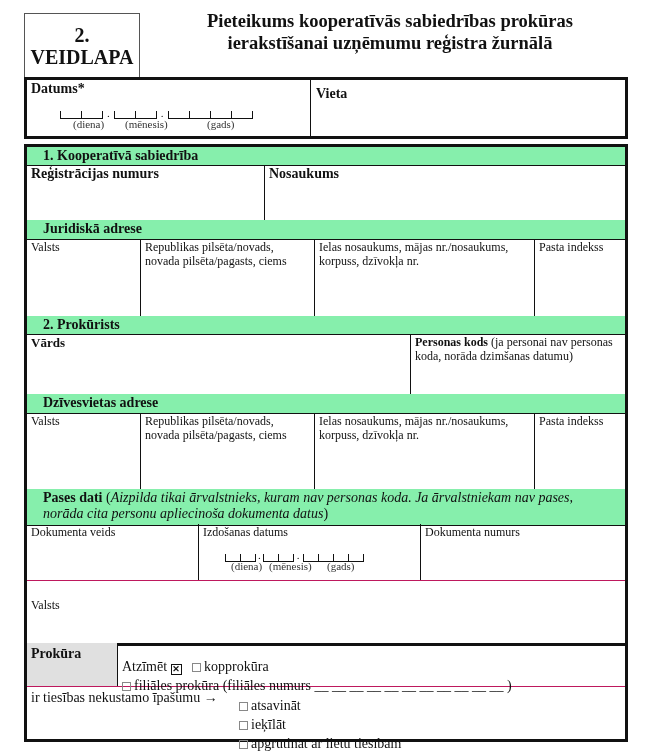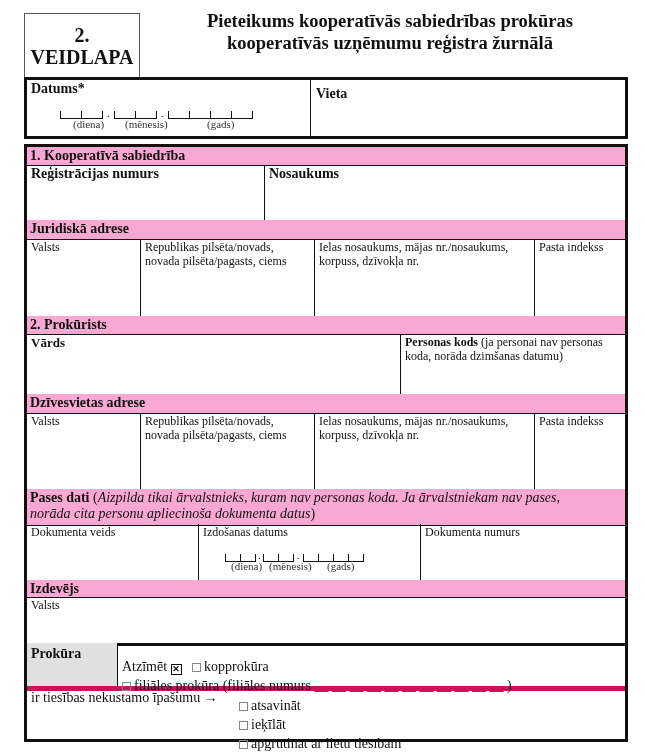--- a/index.html
+++ b/index.html
@@ -17,38 +17,38 @@
   .lbl-b { font-weight:bold; font-size:14px; }
   .small { font-size:12px; line-height:14px;padding-left:33px; }
 
   .dateline { position:absolute; display:flex; align-items:flex-end; font-size:11px; }
   .dseg { display:inline-block; border-bottom:1px solid #111; height:7px; position:relative; }
   .dseg.tick { border-left:1px solid #111; }
   .dseg.tickr { border-right:1px solid #111; }
   .dcap { position:absolute; font-size:11px; color:#333; }
 
   #main { left:24px; top:144px; width:604px; height:598px; border:3px solid #111; }
-  .hdr { position:absolute; left:0; right:0; background:#f9a8d4; border-bottom:1px solid #111;
-         font-weight:bold; font-size:14px; padding-left:3px; line-height:17px; }
-  .row { position:absolute; left:0; right:0; border-bottom:5px solid #be185d; }
+  .hdr { position:absolute; left:0; right:0; background:#86efac; border-bottom:1px solid #111;
+         font-weight:bold; font-size:14px; padding-left:16px; line-height:17px; }
+  .row { position:absolute; left:0; right:0; border-bottom:1px solid #be185d; }
   .cell { position:absolute; top:0; bottom:0; padding:1px 4px; box-sizing:border-box; }
   .cell.bl { border-left:1px solid #111; }
   .cb { display:inline-block; width:9px; height:9px; border:1px solid #888; vertical-align:-1px; margin-right:3px; box-sizing:border-box; }
   .cbx { display:inline-block; width:11px; height:11px; border:1.5px solid #111; vertical-align:-1px; position:relative; box-sizing:border-box; font-size:9px; line-height:8px; text-align:center; font-weight:bold; }
 </style>
 </head>
 <body>
 
 <div id="form-no" class="abs">
   <div>2.</div>
   <div>VEIDLAPA</div>
 </div>
 <div id="title" class="abs">
   <div>Pieteikums kooperatīvās sabiedrības prokūras</div>
-  <div>kooperatīvās uzņēmumu reģistra žurnālā</div>
+  <div>ierakstīšanai uzņēmumu reģistra žurnālā</div>
 </div>
 
 <div id="date-box" class="abs">
   <div class="lbl-b" style="position:absolute;left:4px;top:1px;">Datums*</div>
   <div class="dateline" style="left:33px;top:27px;">
     <span class="dseg tick" style="width:20px"></span>
       <span class="dseg tick tickr" style="width:20px"></span>
     <span style="margin:0 4px">.</span>
     <span class="dseg tick" style="width:20px"></span>
       <span class="dseg tick tickr" style="width:20px"></span>
@@ -84,21 +84,21 @@
     <div class="cell bl" style="left:287px;width:220px;">
       <div>Ielas nosaukums, mājas nr./nosaukums,</div>
       <div>korpuss, dzīvokļa nr.</div>
     </div>
     <div class="cell bl" style="left:507px;right:0;"><span>Pasta indekss</span></div>
   </div>
 
   <div class="hdr" style="top:169px;height:18px;">2. Prokūrists</div>
   <div class="row" style="top:187px;height:60px;">
     <div class="cell lbl-b" style="left:0;width:171px;font-size:13px;"><span>Vārds</span></div>
-    <div class="cell bl small" style="left:373px;right:0;">
+    <div class="cell bl small" style="left:383px;right:0;">
       <div><b>Personas kods</b><span> (ja personai nav personas</span></div>
       <div>koda, norāda dzimšanas datumu)</div>
     </div>
   </div>
 
   <div class="hdr" style="top:247px;height:19px;">Dzīvesvietas adrese</div>
   <div class="row small" style="top:266px;height:76px;">
     <div class="cell" style="left:0;width:113px;"><span>Valsts</span></div>
     <div class="cell bl" style="left:113px;width:174px;">
       <div>Republikas pilsēta/novads,</div>
@@ -131,21 +131,20 @@
           <span class="dseg tick" style="width:14px"></span>
           <span class="dseg tick tickr" style="width:14px"></span>
       </div>
       <span class="dcap" style="left:32px;top:35px;">(diena)</span>
       <span class="dcap" style="left:70px;top:35px;">(mēnesis)</span>
       <span class="dcap" style="left:128px;top:35px;">(gads)</span>
     </div>
     <div class="cell bl" style="left:393px;right:0;"><span>Dokumenta numurs</span></div>
   </div>
 
-  <div class="hdr" style="top:433px;height:17px;">Izdevējs</div>
   <div class="row small" style="top:450px;height:46px;border-bottom:3px solid #111;">
     <div class="cell" style="left:0;width:173px;"><span>Valsts</span></div>
   </div>
 
   <div class="row" style="top:496px;height:43px;font-size:14px;">
     <div class="cell lbl-b" style="left:0;width:90px;background:#e0e0e0;padding-top:3px;">Prokūra</div>
     <div class="cell bl" style="left:90px;right:0;padding-top:14px;line-height:19px;">
       <div>
         <span>Atzīmēt</span>
         <span class="cbx">✕</span>

